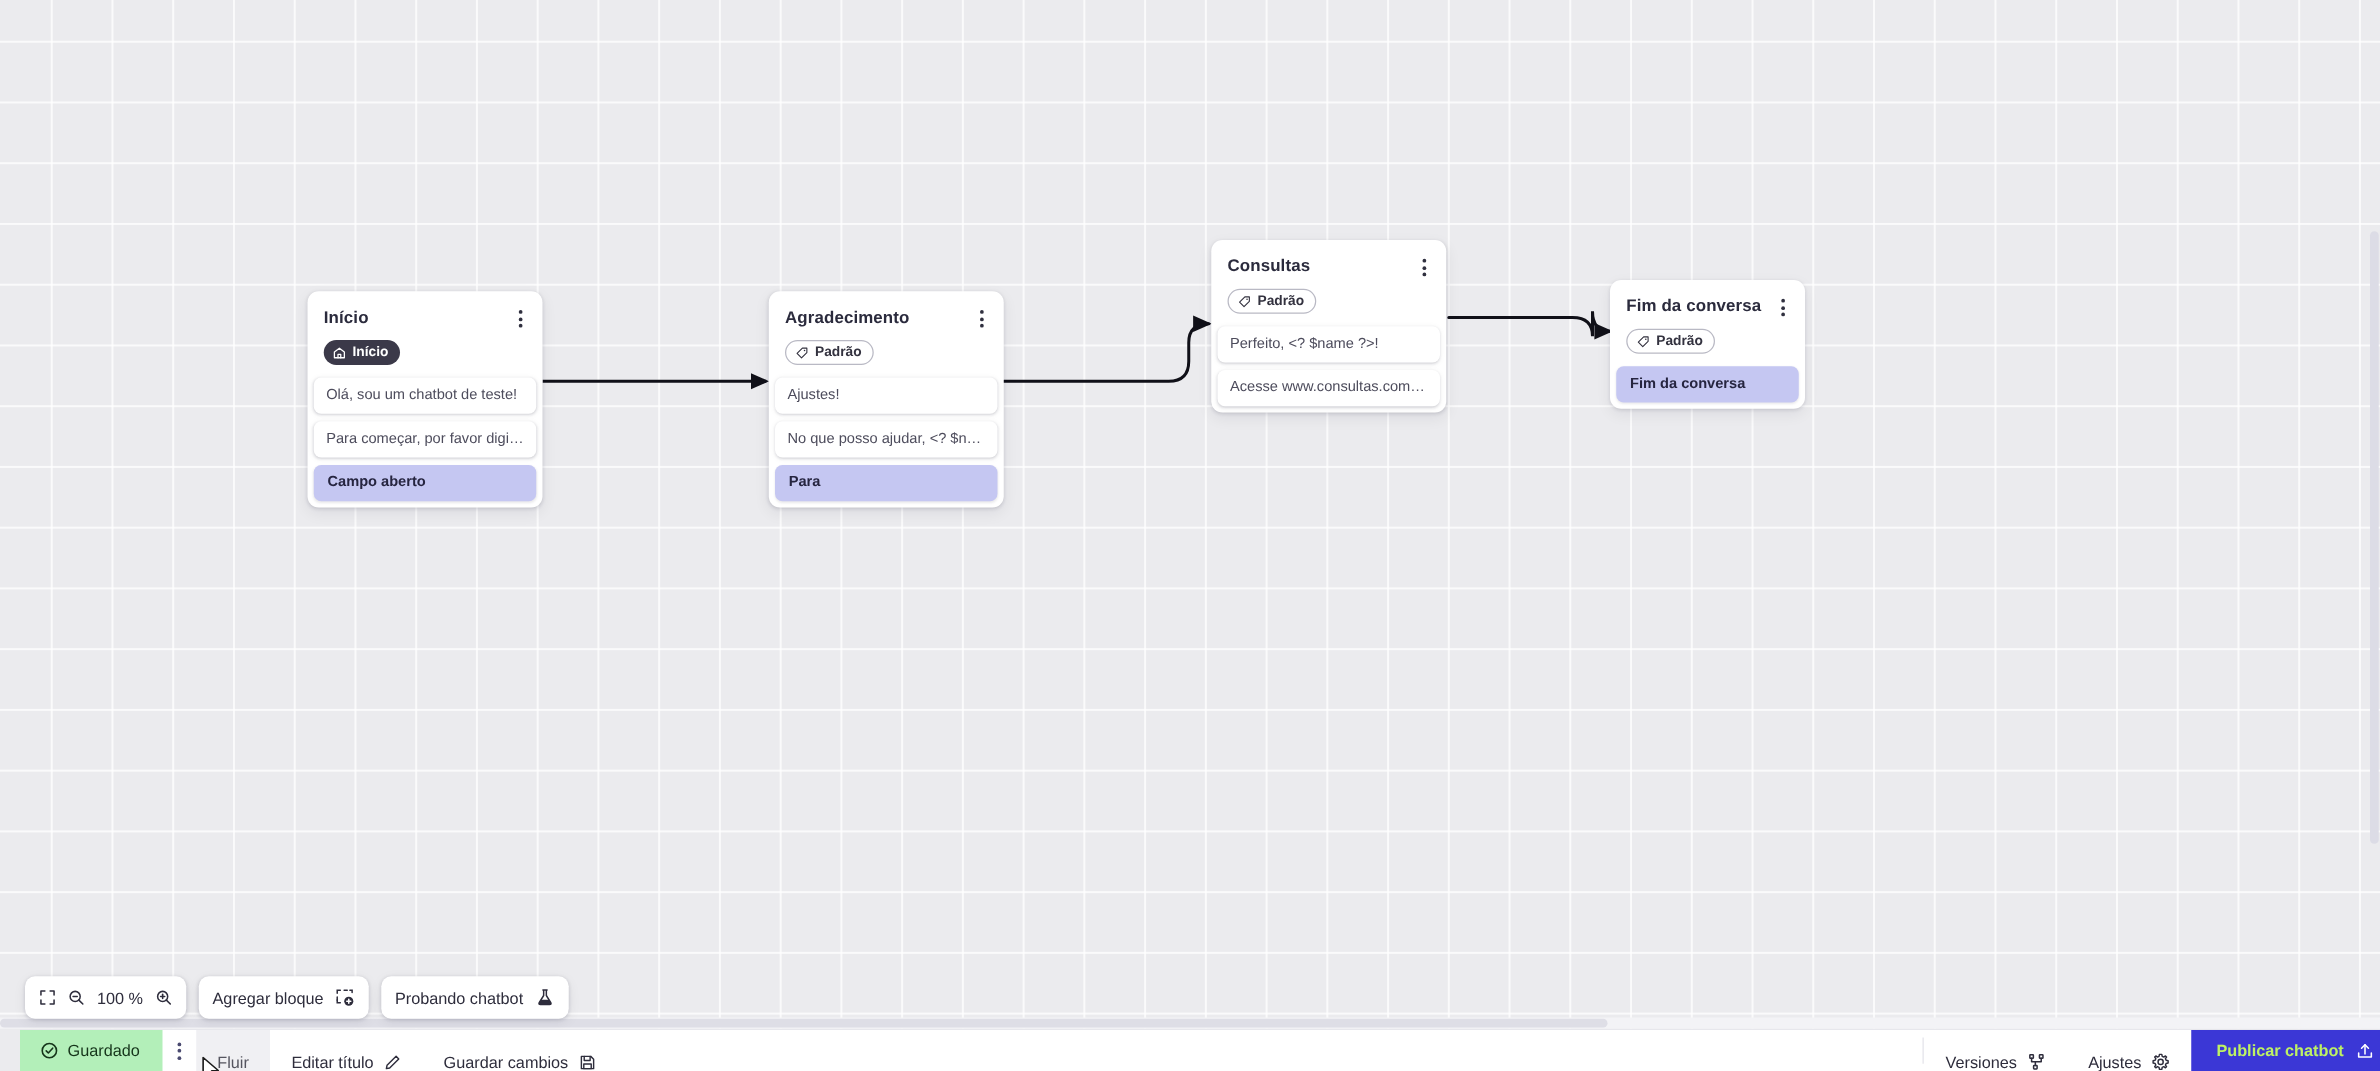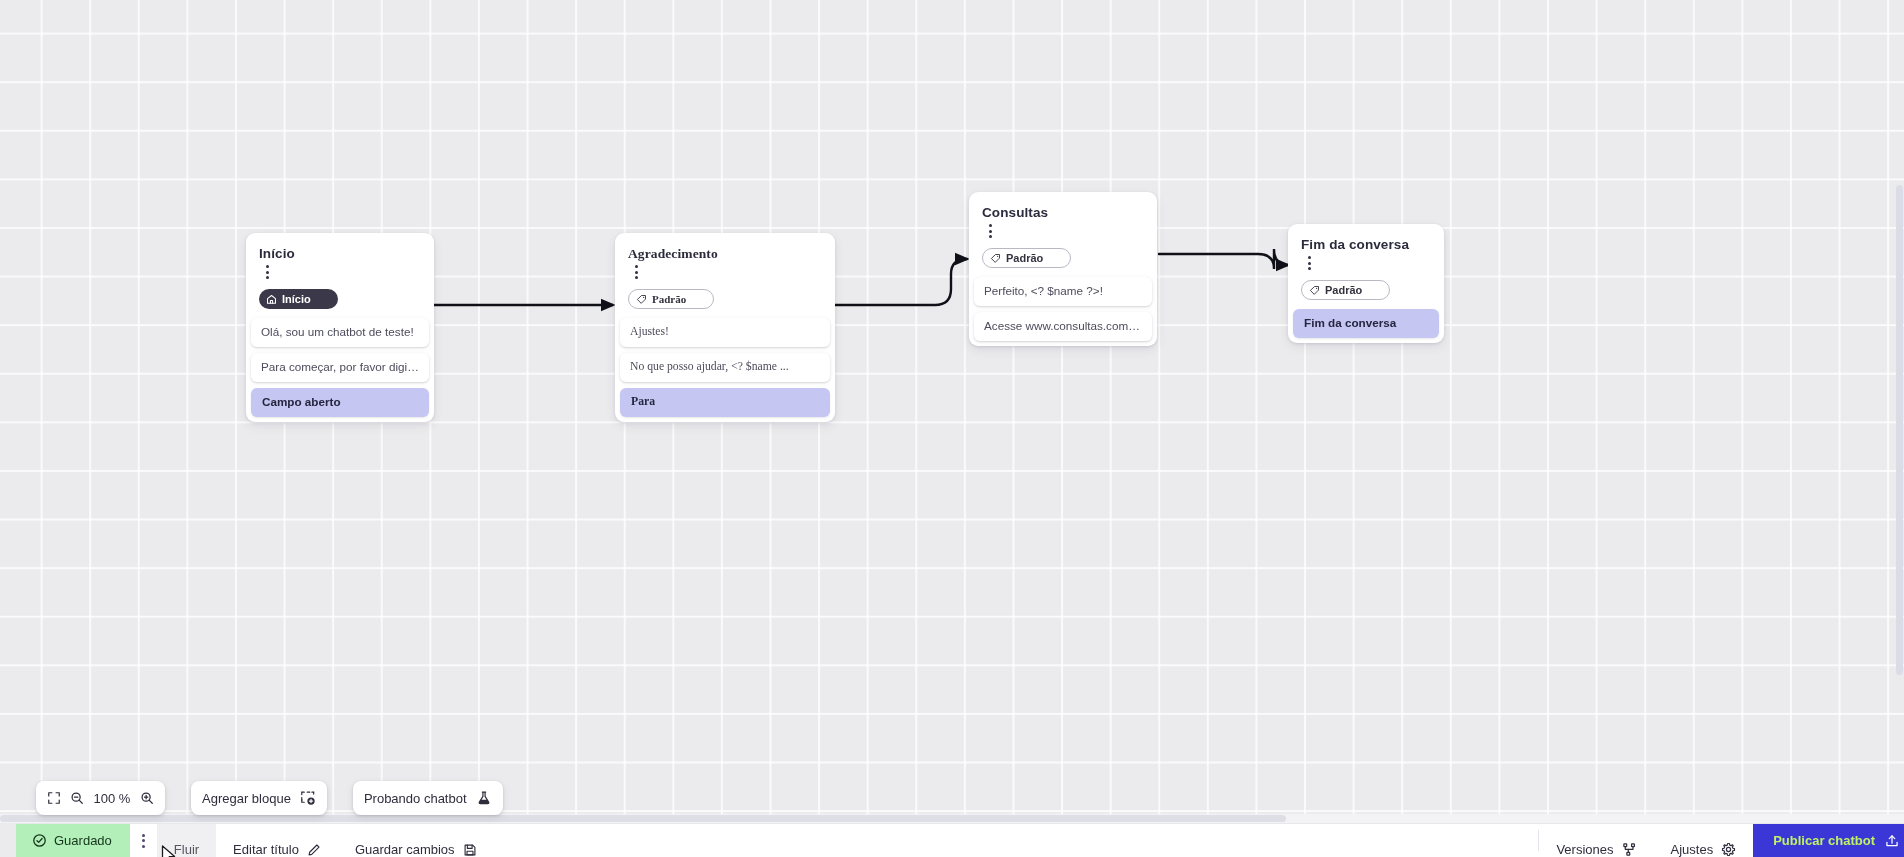--- a/index.html
+++ b/index.html
@@ -41,21 +41,20 @@
     border-radius: 9px;
     box-shadow: 0 1px 3px rgba(20,20,45,0.13), 0 4px 12px rgba(20,20,45,0.07);
     padding-bottom: 5px;
     user-select: none;
   }
   .node-head {
     display: flex;
     align-items: flex-start;
     justify-content: space-between;
     padding: 12px 12px 0 13px;
-    flex-direction: column;
   }
   .node-title {
     font-size: 13.5px;
     font-weight: bold;
     color: #2b2b3d;
     letter-spacing: .1px;
     line-height: 16px;
     padding-top: 1px;
   }
   .dots-btn {
@@ -74,21 +73,21 @@
     background: #30303f;
   }
 
   .badge-row { padding: 7px 13px 9px 13px; }
 
   .badge {
     display: inline-flex;
     align-items: center;
     gap: 5px;
     height: 20px;
-    padding: 0 27px 0 7px;
+    padding: 0 9px 0 7px;
     border-radius: 11px;
     font-size: 11px;
     font-weight: bold;
     white-space: nowrap;
   }
   .badge.dark {
     background: #3b3949;
     color: #ffffff;
   }
   .badge.outline {
@@ -139,21 +138,20 @@
     background: #ffffff;
     border-radius: 8px;
     box-shadow: 0 1px 3px rgba(20,20,45,0.16), 0 3px 10px rgba(20,20,45,0.07);
     height: 34px;
     padding: 4px 11px;
     gap: 9px;
     cursor: pointer;
     font-size: 13px;
     color: #2e2d3c;
     font-weight: normal;
-    margin-left: 16px;
   }
   .tool-group .zoom-val {
     font-size: 13px;
     color: #2e2d3c;
     min-width: 38px;
     text-align: center;
   }
   .tool-icon { display: flex; align-items: center; justify-content: center; }
 
   
@@ -282,21 +280,21 @@
         <span>Início</span>
       </span>
     </div>
     <div class="rows">
       <div class="msg-row">Olá, sou um chatbot de teste!</div>
       <div class="msg-row">Para começar, por favor digite o ...</div>
       <div class="msg-row accent">Campo aberto</div>
     </div>
   </div>
 
-  <div class="node" style="left:615px; top:233px; width:220px;font-family:Liberation Serif, serif;">
+  <div class="node" style="left:615px; top:233px; width:188px;">
     <div class="node-head">
       <span class="node-title">Agradecimento</span>
       <span class="dots-btn">
         <i></i>
           <i></i>
           <i></i>
       </span>
     </div>
     <div class="badge-row">
       <span class="badge outline">

